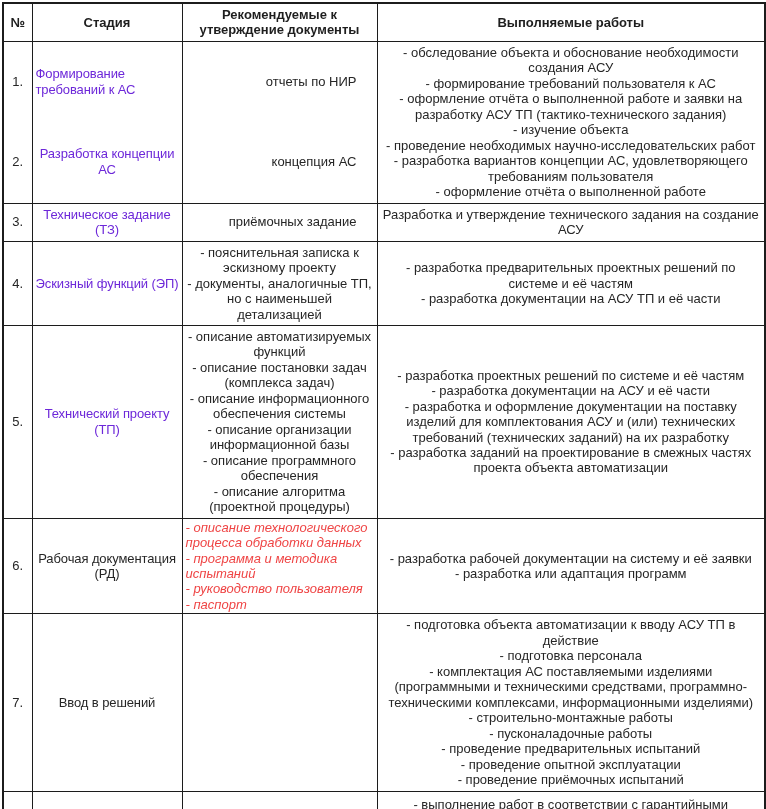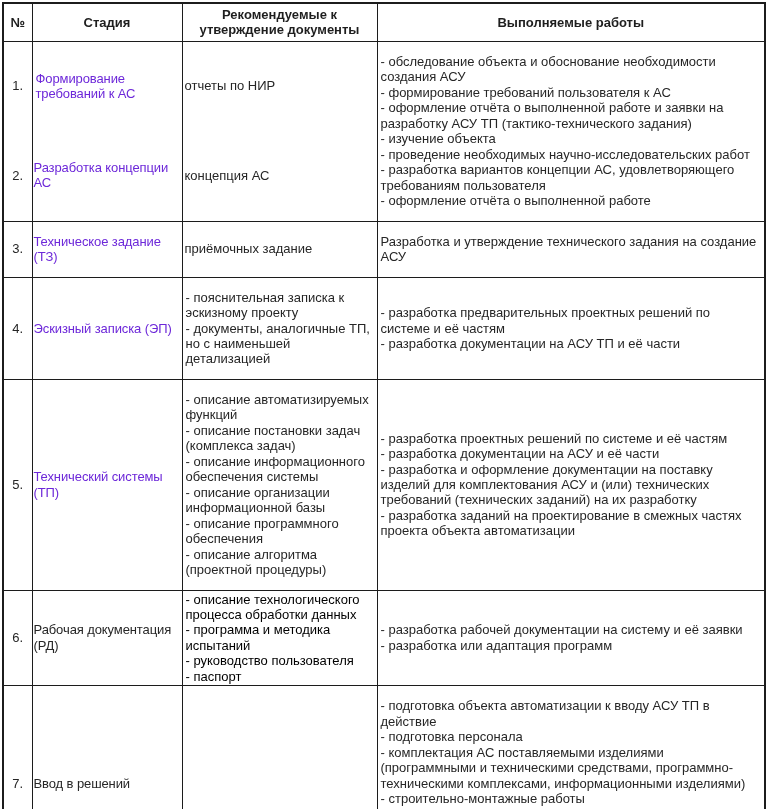--- a/index.html
+++ b/index.html
@@ -8,27 +8,27 @@
   table{border-collapse:collapse;table-layout:fixed;width:762px;
         border:2px solid #1c1c1c;font-size:13px;line-height:1.19;}
   col.c-num{width:29px;}
   col.c-stage{width:150px;}
   col.c-docs{width:195px;}
   col.c-works{width:388px;}
   th,td{border:1px solid #1c1c1c;box-sizing:border-box;overflow:hidden;}
   th{font-weight:bold;text-align:center;vertical-align:middle;padding:3px 2px;color:#1e1e1e;}
   td{vertical-align:middle;}
   .num{text-align:center;padding:1px;}
-  .stage{padding:1px;letter-spacing:-0.1px;}
+  .stage{text-align:center;padding:1px;letter-spacing:-0.1px;}
   .stage.align-left{text-align:left;padding-left:3px;}
   .link{color:#6d28d9;}
-  .docs-center{text-align:left;padding:1px 2px;}
-  .list{white-space:pre-line;text-align:left;padding:12px 3px;vertical-align:middle;}
+  .docs-center{text-align:right;padding:1px 20px;}
+  .list{white-space:pre-line;text-align:center;padding:3px 3px;vertical-align:middle;}
   .docs-links{text-align:left;padding:1px 3px;}
-  .docs-links div{color:#000000;}
+  .docs-links div{color:#ef4444;font-style:italic;}
   tr.row1 td.nb{border-bottom-style:hidden;}
   tr.row2 td{border-top-style:hidden;}
 </style>
 </head>
 <body>
 
 <div class="page">
   <table>
     <colgroup>
       <col class="c-num">
@@ -66,30 +66,30 @@
 
     <tr style="height:38px">
       <td class="num">3.</td>
       <td class="stage"><span class="link">Техническое задание (ТЗ)</span></td>
       <td class="docs-center">приёмочных задание</td>
       <td class="list">Разработка и утверждение технического задания на создание АСУ</td>
     </tr>
 
     <tr style="height:62px">
       <td class="num">4.</td>
-      <td class="stage"><span class="link">Эскизный записка (ЭП)</span></td>
+      <td class="stage"><span class="link">Эскизный функций (ЭП)</span></td>
       <td class="list">- пояснительная записка к эскизному проекту
 - документы, аналогичные ТП, но с наименьшей детализацией</td>
       <td class="list">- разработка предварительных проектных решений по системе и её частям
 - разработка документации на АСУ ТП и её части</td>
     </tr>
 
     <tr style="height:191px">
       <td class="num">5.</td>
-      <td class="stage"><span class="link">Технический системы (ТП)</span></td>
+      <td class="stage"><span class="link">Технический проекту (ТП)</span></td>
       <td class="list">- описание автоматизируемых функций
 - описание постановки задач (комплекса задач)
 - описание информационного обеспечения системы
 - описание организации информационной базы
 - описание программного обеспечения
 - описание алгоритма (проектной процедуры)</td>
       <td class="list">- разработка проектных решений по системе и её частям
 - разработка документации на АСУ и её части
 - разработка и оформление документации на поставку изделий для комплектования АСУ и (или) технических требований (технических заданий) на их разработку
 - разработка заданий на проектирование в смежных частях проекта объекта автоматизации</td>

